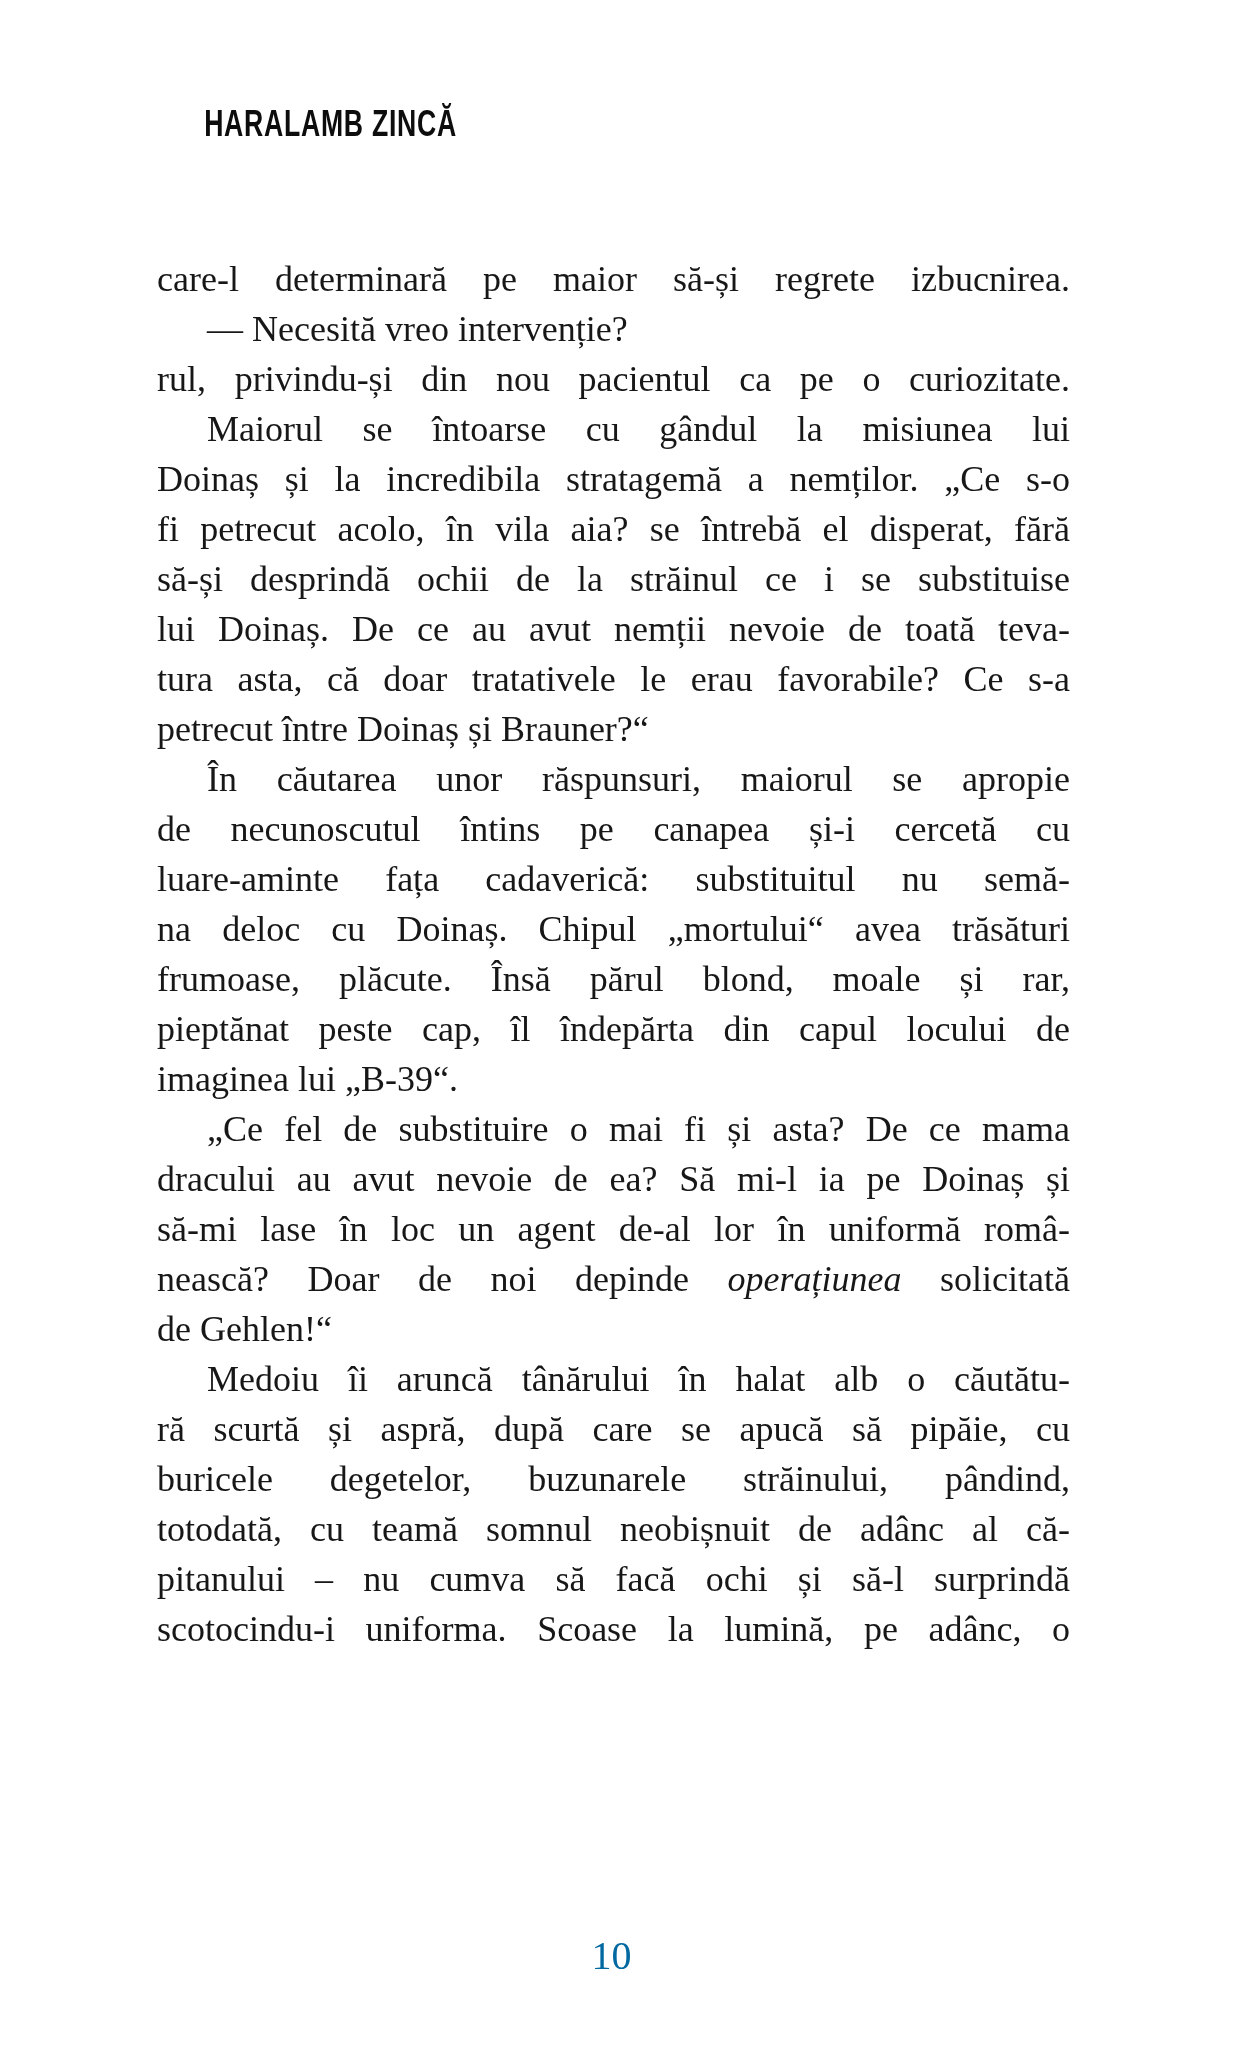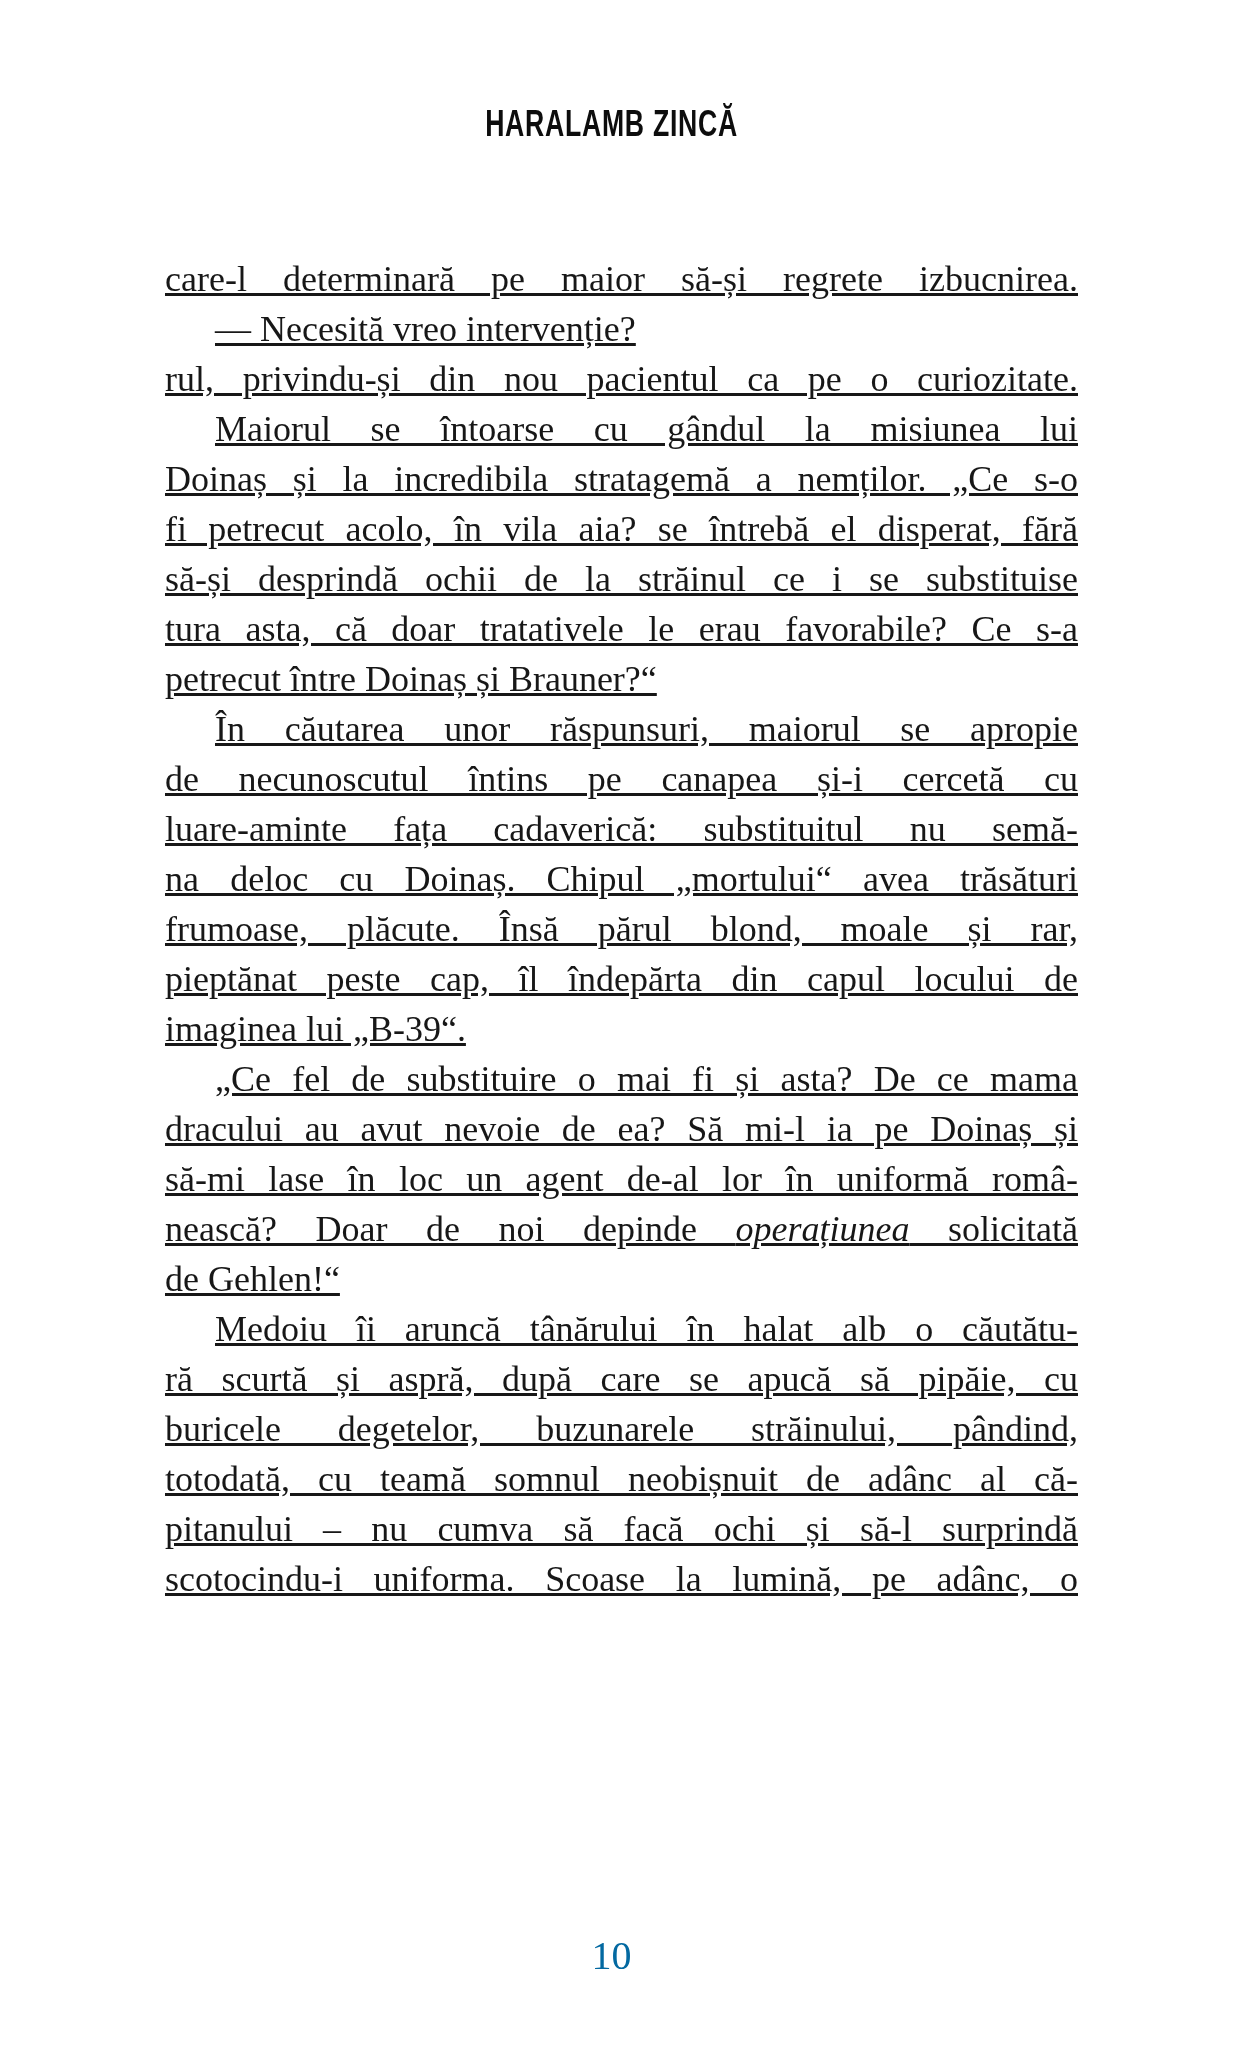--- a/index.html
+++ b/index.html
@@ -14,42 +14,41 @@
     background: #ffffff;
     overflow: hidden;
     font-family: "Liberation Serif", "DejaVu Serif", serif;
     color: #141414;
   }
   .author-header {
     position: absolute;
     top: 103px;
     left: 155px;
     width: 913px;
-    text-align: center;
+    text-align: left;
     font-family: "Liberation Sans", "DejaVu Sans", sans-serif;
     font-weight: bold;
     font-size: 37px;
     letter-spacing: 1px;
     color: #0d0d0d;
     white-space: nowrap;
   }
   .author-header .condense {
     display: inline-block;
     transform: scaleX(0.72);
     transform-origin: center top;
   }
   .body-text {
     position: absolute;
     top: 254px;
-    left: 165px;
+    left: 157px;
     width: 913px;
     font-size: 36px;
     line-height: 50px;
     color: #171717;
-    text-decoration: underline;
   }
   .text-line {
     white-space: nowrap;
     height: 50px;
   }
   .text-line.justify {
     white-space: normal;
     text-align: justify;
     text-align-last: justify;
   }
@@ -85,20 +84,21 @@
   </div>
 
   <div class="body-text">
       <div class="text-line justify"><span>care-l determinară pe maior să-și regrete izbucnirea.</span></div>
       <div class="text-line leftal indent"><span>— Necesită vreo intervenție?</span></div>
       <div class="text-line justify"><span>rul, privindu-și din nou pacientul ca pe o curiozitate.</span></div>
       <div class="text-line justify indent"><span>Maiorul se întoarse cu gândul la misiunea lui</span></div>
       <div class="text-line justify"><span>Doinaș și la incredibila stratagemă a nemților. „Ce s-o</span></div>
       <div class="text-line justify"><span>fi petrecut acolo, în vila aia? se întrebă el disperat, fără</span></div>
       <div class="text-line justify"><span>să-și desprindă ochii de la străinul ce i se substituise</span></div>
+      <div class="text-line justify"><span>lui Doinaș. De ce au avut nemții nevoie de toată teva-</span></div>
       <div class="text-line justify"><span>tura asta, că doar tratativele le erau favorabile? Ce s-a</span></div>
       <div class="text-line leftal"><span>petrecut între Doinaș și Brauner?“</span></div>
       <div class="text-line justify indent"><span>În căutarea unor răspunsuri, maiorul se apropie</span></div>
       <div class="text-line justify"><span>de necunoscutul întins pe canapea și-i cercetă cu</span></div>
       <div class="text-line justify"><span>luare-aminte fața cadaverică: substituitul nu semă-</span></div>
       <div class="text-line justify"><span>na deloc cu Doinaș. Chipul „mortului“ avea trăsături</span></div>
       <div class="text-line justify"><span>frumoase, plăcute. Însă părul blond, moale și rar,</span></div>
       <div class="text-line justify"><span>pieptănat peste cap, îl îndepărta din capul locului de</span></div>
       <div class="text-line leftal"><span>imaginea lui „B-39“.</span></div>
       <div class="text-line justify indent"><span>„Ce fel de substituire o mai fi și asta? De ce mama</span></div>

